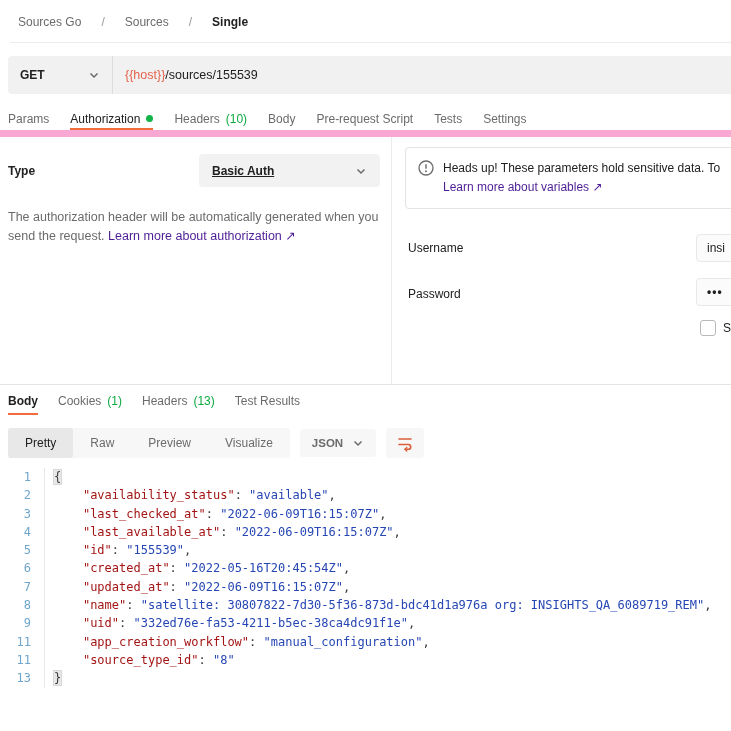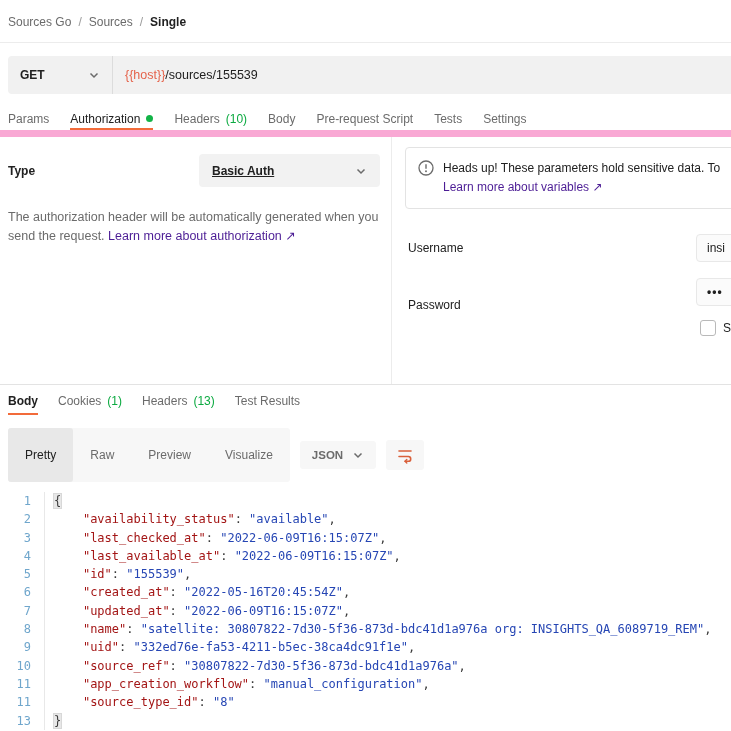--- a/index.html
+++ b/index.html
@@ -3,21 +3,21 @@
 <meta charset="utf-8">
 <style>
   * { margin:0; padding:0; box-sizing:border-box; }
   html,body { width:731px; height:731px; }
   body {
     font-family:"Liberation Sans", sans-serif;
     font-size:12px; color:#212121; background:#fff;
     overflow:hidden; position:relative;
   }
   
-  .breadcrumb { padding:15px 8px 13px 8px; border-bottom:1px solid #ECECEC; display:flex; align-items:center; gap:7px; }
+  .breadcrumb { padding:15px 8px 13px 8px; border-bottom:1px solid #ECECEC; display:flex; align-items:center; gap:20px;margin-left:10px; }
   .crumb { color:#6B6B6B; cursor:pointer; }
   .crumb-sep { color:#9A9A9A; }
   .crumb.current { color:#212121; font-weight:700; }
   
   .request-bar-wrap { padding:13px 0 13px 8px; }
   .request-bar { height:38px; background:#F1F1F1; border-radius:4px 0 0 4px; display:flex; align-items:center; }
   .method-select { width:104px; height:100%; display:flex; align-items:center; justify-content:space-between; padding:12px 12px; cursor:pointer; }
   .method-label { font-weight:700; font-size:12px; color:#212121; }
   .bar-vdiv { width:1px; height:38px; background:#DCDCDC; }
   .url-input { padding-left:12px; font-size:12.5px; color:#212121; white-space:nowrap; }
@@ -39,32 +39,32 @@
   .type-value { font-weight:700; font-size:12px; color:#212121; }
   .auth-desc { margin-top:21px; color:#6B6B6B; font-size:12.5px; line-height:19px; max-width:372px; }
   .link { color:#4c1d95; cursor:pointer; text-decoration:none; }
   
   .warn-box { position:absolute; left:13px; top:10px; width:360px; border:1px solid #E3E3E3; border-radius:4px; padding:11px 12px; display:flex; gap:9px; }
   .warn-icon { flex:0 0 16px; margin-top:1px; }
   .warn-text { font-size:12px; line-height:19px; white-space:nowrap; }
   
   .form-label { position:absolute; left:16px; color:#212121; }
   .lbl-username { top:104px; }
-  .lbl-password { top:161px; }
+  .lbl-password { top:150px; }
   .form-input { position:absolute; left:304px; width:140px; height:28px; background:#FBFBFB; border:1px solid #E8E8E8; border-radius:4px; display:flex; align-items:center; padding-left:10px; font-size:12px; color:#212121; }
   .inp-username { top:97px; }
   .inp-password { top:141px; font-weight:700; letter-spacing:1px; }
   .checkbox-row { position:absolute; left:308px; top:183px; display:flex; align-items:center; gap:7px; }
   .checkbox { width:16px; height:16px; border:1px solid #B9B9B9; border-radius:3px; background:#fff; cursor:pointer; }
   
   .resp-tabs { display:flex; gap:20px; padding:0 8px; height:29px; align-items:stretch; margin-top:1px; }
   .resp-tabs .tab.active { font-weight:600; }
   .resp-toolbar { display:flex; gap:10px; margin:13px 8px 0 8px; align-items:center; }
   .seg-group { display:flex; background:#F7F7F7; border-radius:3px; }
-  .seg { padding:20px 17px; color:#6B6B6B; cursor:pointer; border-radius:3px; }
+  .seg { padding:8px 17px; color:#6B6B6B; cursor:pointer; border-radius:3px; }
   .seg.active { background:#E8E8E8; color:#212121; }
   .fmt-select { display:flex; align-items:center; gap:9px; background:#F7F7F7; border-radius:3px; padding:8px 12px; color:#6B6B6B; font-weight:700; font-size:11.5px; cursor:pointer; }
   .wrap-btn { width:38px; height:30px; background:#F7F7F7; border-radius:3px; display:flex; align-items:center; justify-content:center; cursor:pointer; }
   
   .code-area { margin-top:10px; font-family:"DejaVu Sans Mono", monospace; font-size:12px; line-height:18.3px; }
   .code-row { display:flex; }
   .gutter { flex:0 0 44px; text-align:right; color:#6FA6CC; padding-right:13px; }
   .gutter-sep { flex:0 0 1px; background:#E8E8E8; }
   .code-line { white-space:pre; padding-left:9px; color:#3A3A3A; }
   .tok-key { color:#A31515; }
@@ -241,25 +241,20 @@
       <div class="gutter">8</div>
       <div class="gutter-sep"></div>
       <div class="code-line"><span class="tok-pun">    </span><span class="tok-key">"name"</span><span class="tok-pun">: </span><span class="tok-str">"satellite: 30807822-7d30-5f36-873d-bdc41d1a976a org: INSIGHTS_QA_6089719_REM"</span><span class="tok-pun">,</span></div>
     </div>
     <div class="code-row">
       <div class="gutter">9</div>
       <div class="gutter-sep"></div>
       <div class="code-line"><span class="tok-pun">    </span><span class="tok-key">"uid"</span><span class="tok-pun">: </span><span class="tok-str">"332ed76e-fa53-4211-b5ec-38ca4dc91f1e"</span><span class="tok-pun">,</span></div>
     </div>
     <div class="code-row">
-      <div class="gutter">10</div>
-      <div class="gutter-sep"></div>
-      <div class="code-line"><span class="tok-pun">    </span><span class="tok-key">"source_ref"</span><span class="tok-pun">: </span><span class="tok-str">"30807822-7d30-5f36-873d-bdc41d1a976a"</span><span class="tok-pun">,</span></div>
-    </div>
-    <div class="code-row">
       <div class="gutter">11</div>
       <div class="gutter-sep"></div>
       <div class="code-line"><span class="tok-pun">    </span><span class="tok-key">"app_creation_workflow"</span><span class="tok-pun">: </span><span class="tok-str">"manual_configuration"</span><span class="tok-pun">,</span></div>
     </div>
     <div class="code-row">
       <div class="gutter">11</div>
       <div class="gutter-sep"></div>
       <div class="code-line"><span class="tok-pun">    </span><span class="tok-key">"source_type_id"</span><span class="tok-pun">: </span><span class="tok-str">"8"</span></div>
     </div>
     <div class="code-row">

